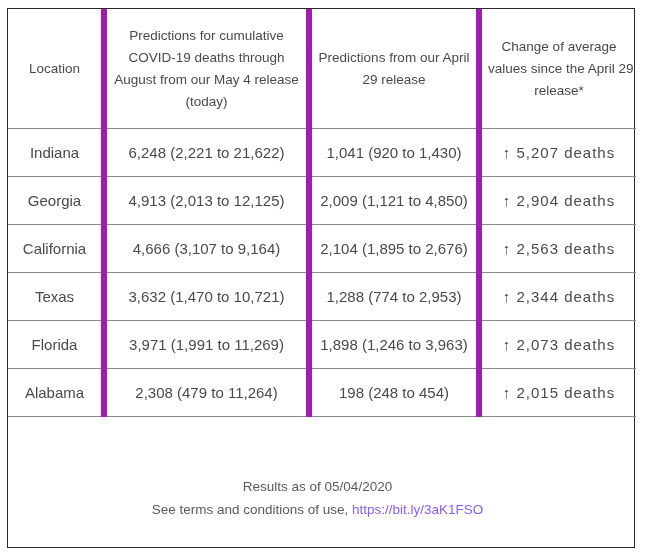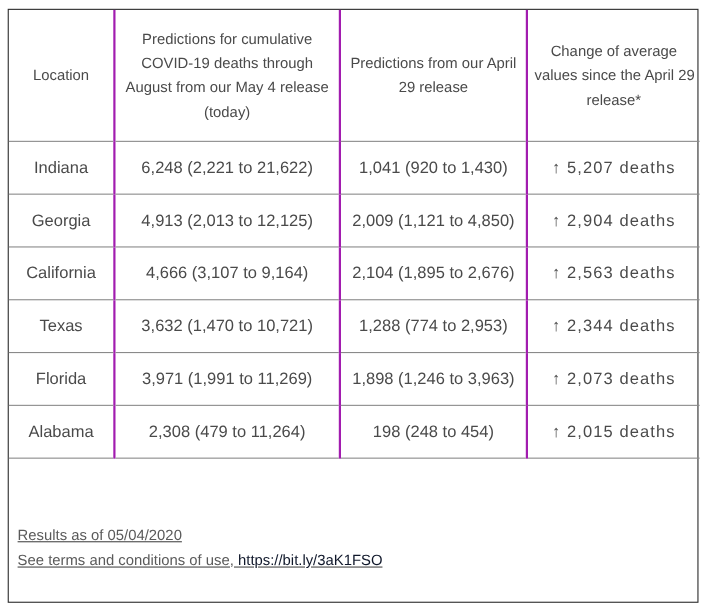--- a/index.html
+++ b/index.html
@@ -35,21 +35,21 @@
     border-collapse: collapse;
     table-layout: fixed;
   }
   table.ihme-table col.c-loc  { width: 96px; }
   table.ihme-table col.c-may  { width: 205px; }
   table.ihme-table col.c-apr  { width: 170px; }
   table.ihme-table col.c-chg  { width: 157px; }
 
   table.ihme-table th,
   table.ihme-table td {
-    border-right: 2px solid #a21caf;
+    border-right: 6px solid #a21caf;
     border-bottom: 1px solid #8a8a8a;
     text-align: center;
     vertical-align: middle;
     padding: 0 6px;
     color: #4a4a4a;
     font-weight: normal;
   }
   table.ihme-table th:last-child,
   table.ihme-table td:last-child {
     border-right: none;
@@ -71,33 +71,32 @@
   .hdr-line { display: block; white-space: nowrap; }
 
   .footer {
     position: absolute;
     left: 8px;
     right: 9px;
     top: 456px;
     bottom: 1px;
     box-sizing: border-box;
     padding: 10px 6px 0 0;
-    text-align: left;
+    text-align: center;
     background: #ffffff;
-    text-decoration: underline;
   }
   .footer-line {
     display: block;
     font-size: 13.5px;
     line-height: 23px;
     color: #5a5a5a;
     white-space: nowrap;
   }
   .footer-link {
-    color: #0f172a;
+    color: #8b5cf6;
     text-decoration: none;
   }
   .arrow { letter-spacing: 1px; }
 </style>
 </head>
 <body>
 
 <div class="page">
 
   <div class="table-frame">

